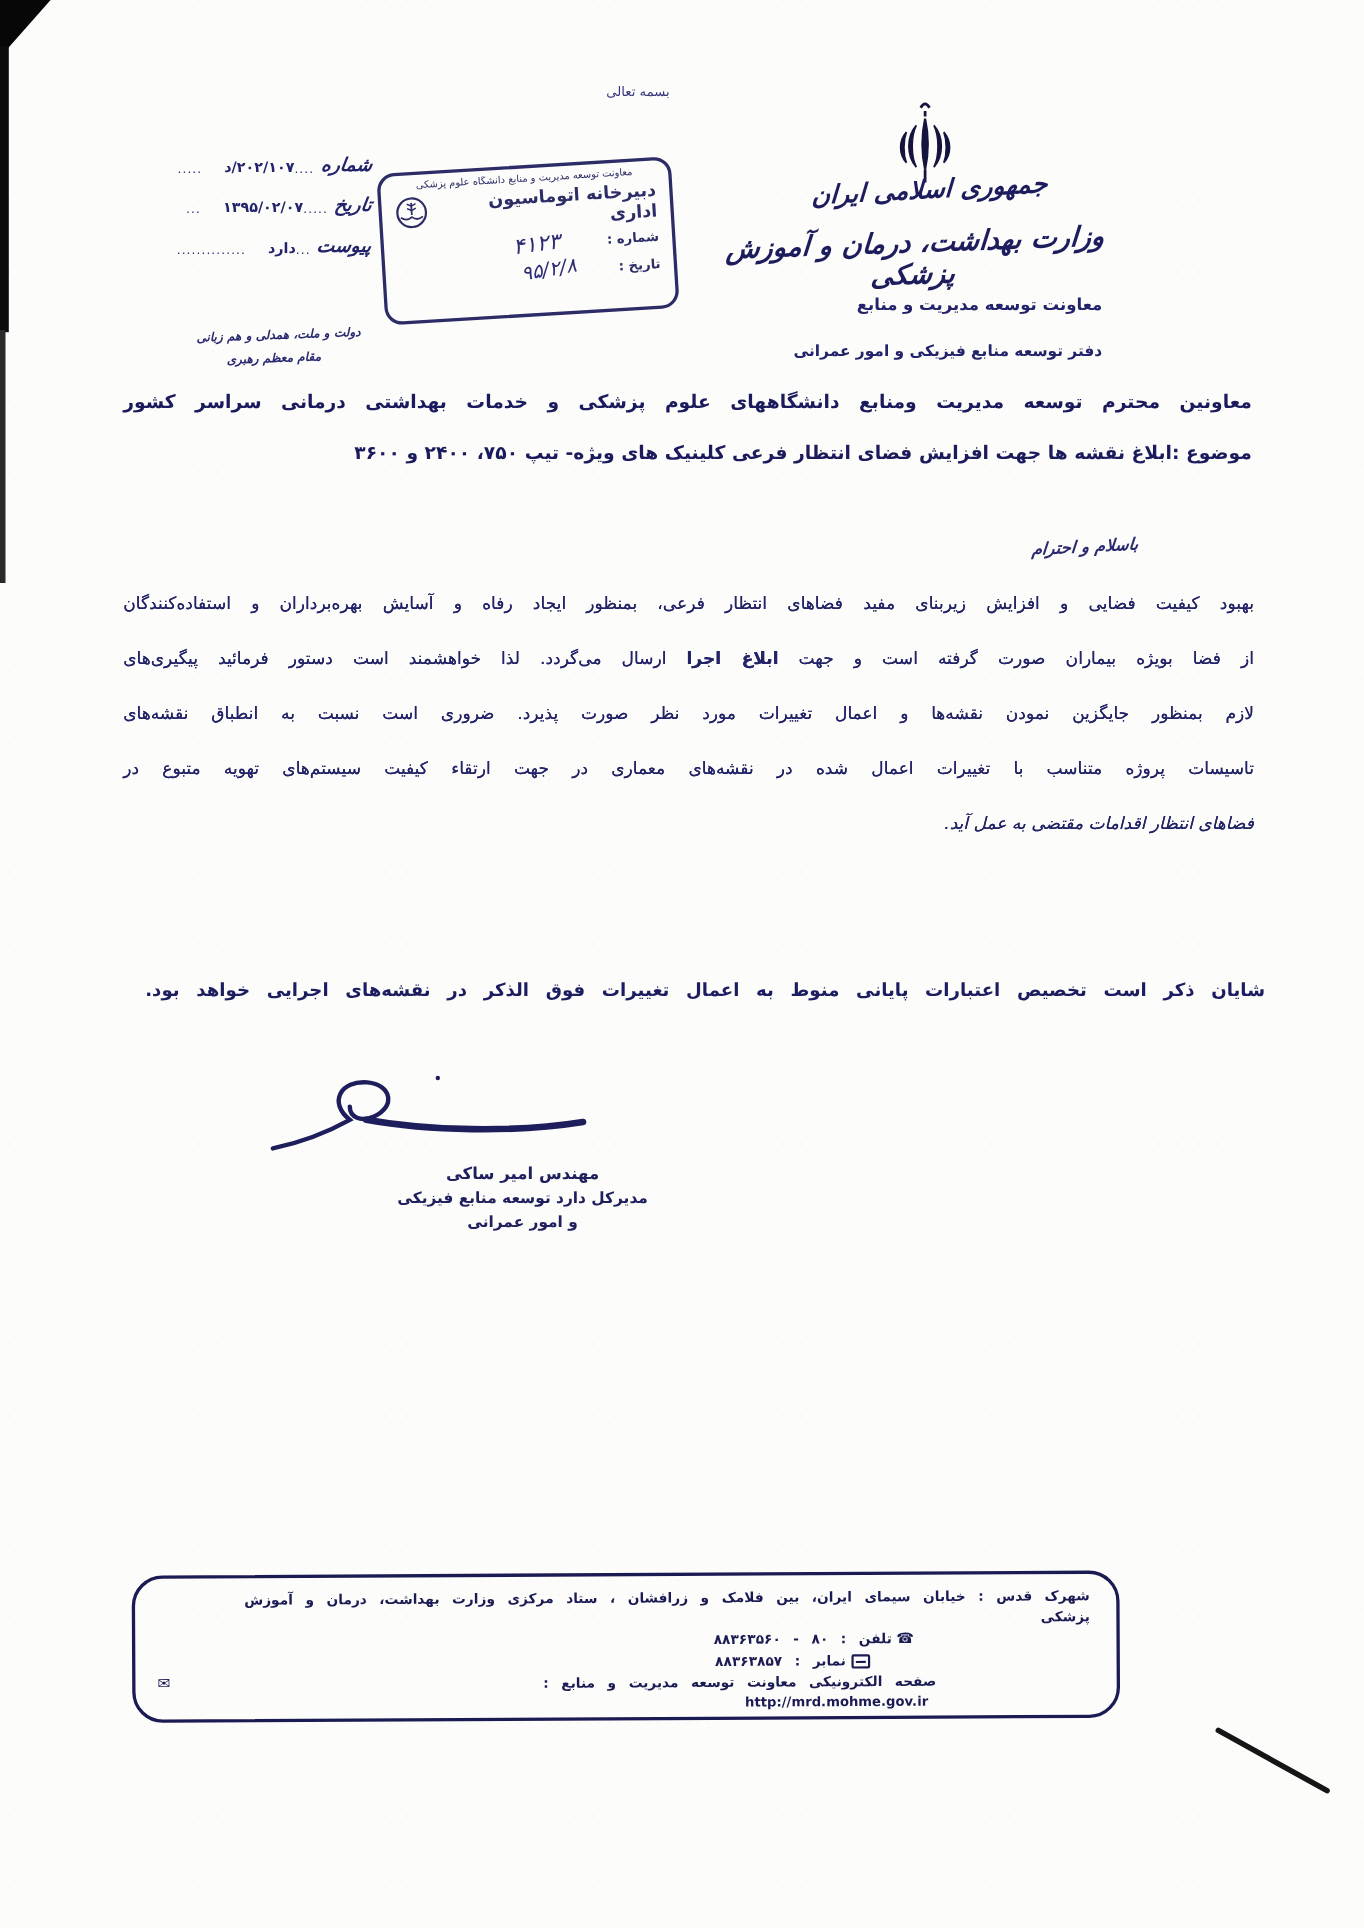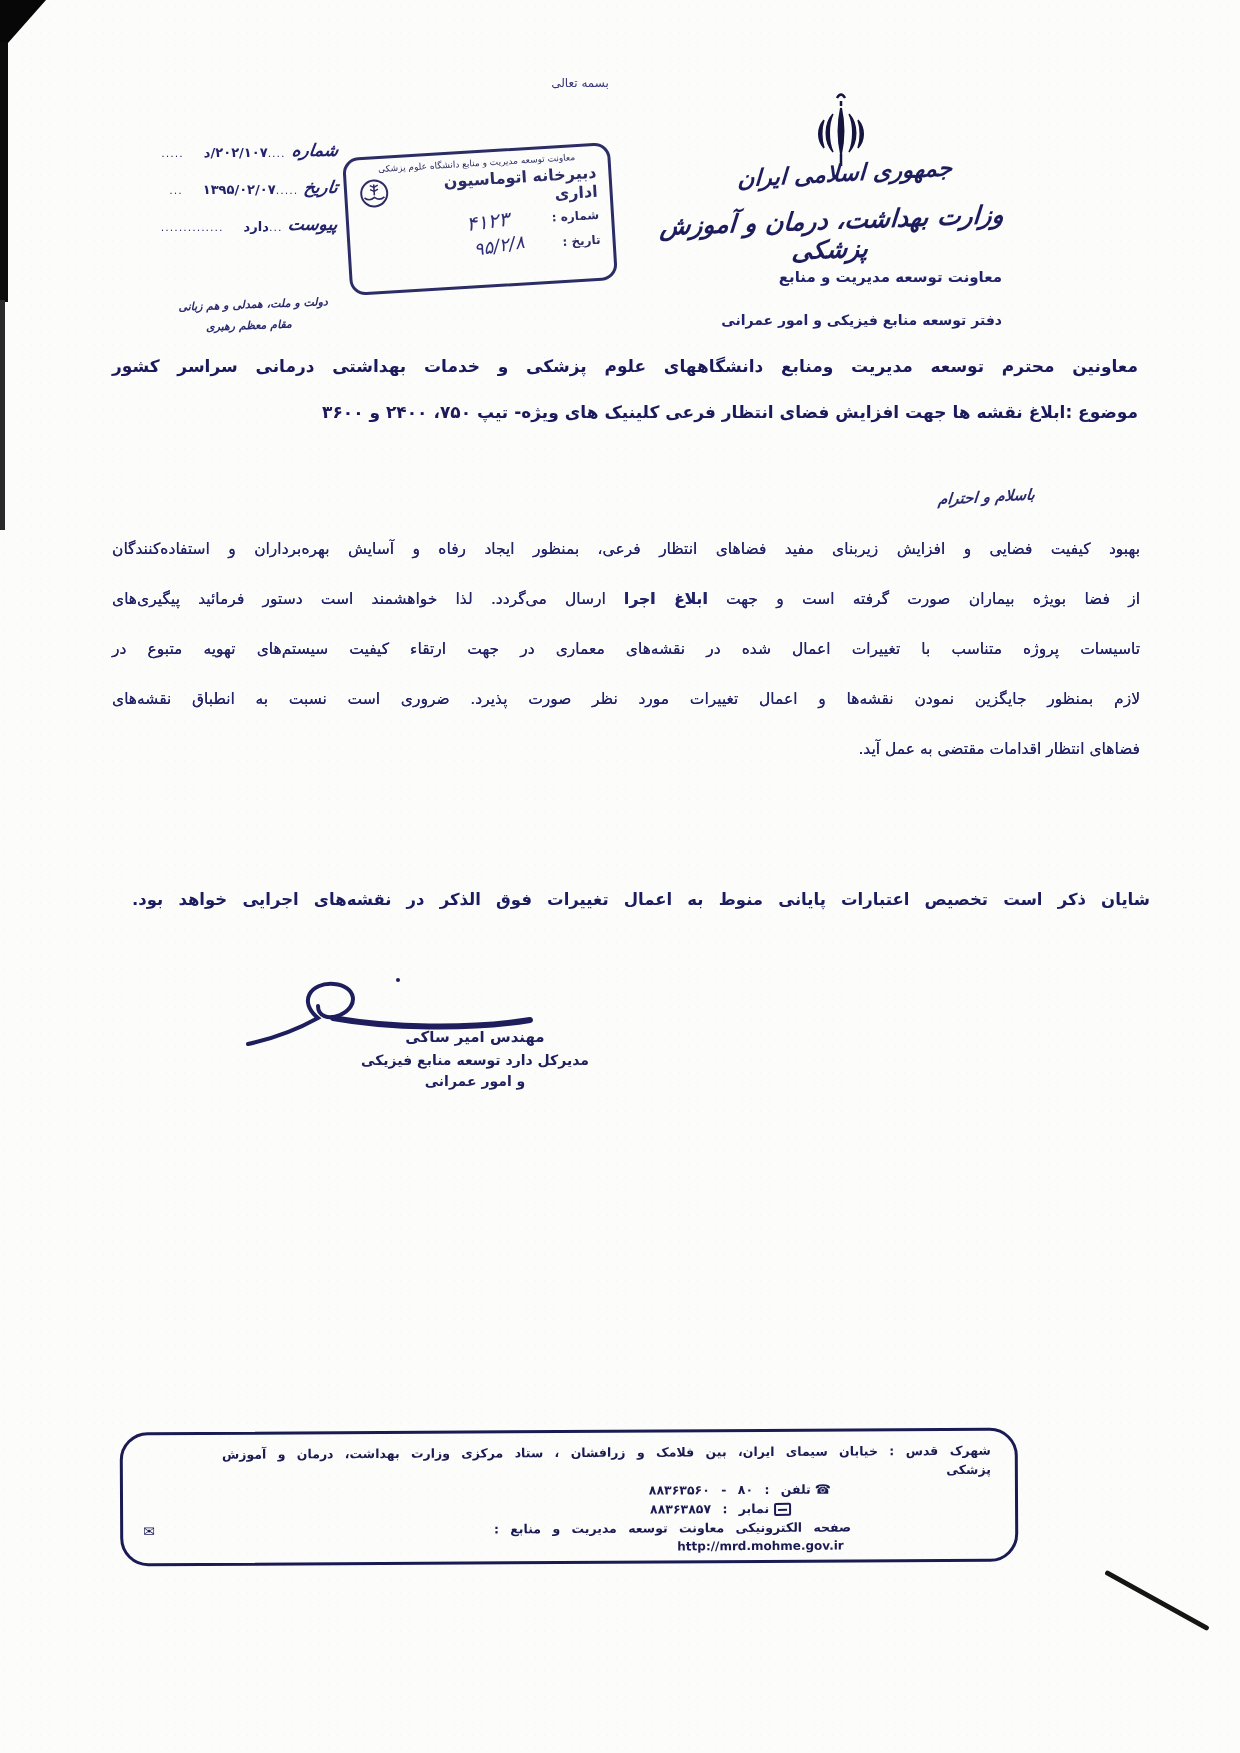--- a/index.html
+++ b/index.html
@@ -44,26 +44,26 @@
   .hand{font-style:italic;color:#2e2e74;}
   .stamp-num{font-size:20px;letter-spacing:8px;transform:rotate(-4deg);margin-right:28px;}
   .stamp-date{font-size:18px;letter-spacing:3px;transform:rotate(-6deg);margin-right:14px;}
   
   .recipient{left:112px;top:356px;width:1026px;font-size:17px;font-weight:bold;text-align:justify;text-align-last:justify;color:#1a1a5c;}
   .subject{left:112px;top:402px;width:1026px;font-size:17px;font-weight:bold;color:#1a1a5c;}
   .greeting{right:205px;top:488px;font-size:15px;font-style:italic;font-weight:bold;transform:rotate(-3deg) skewX(-8deg);color:#2a2a6e;}
   .body{left:112px;top:524px;width:1028px;font-size:15.5px;color:#232368;}
   .bline{line-height:50px;height:50px;text-align:justify;text-align-last:justify;text-shadow:0 0 .5px currentColor;}
   .bline.first{padding-right:22px;}
-  .bline.short{text-align:left;text-align-last:right;}
+  .bline.short{text-align:left;text-align-last:right;font-style:italic;}
   .bbold{font-weight:bold;}
   .closing{left:112px;top:890px;width:1028px;font-size:16.5px;font-weight:bold;text-align:justify;text-align-last:justify;padding-right:10px;box-sizing:border-box;color:#1c1c60;margin-left:20px;}
   
   .scribble{left:238px;top:972px;}
-  .sig-block{left:356px;top:1028px;width:238px;text-align:center;font-weight:bold;color:#20205f;}
+  .sig-block{left:356px;top:1058px;width:238px;text-align:center;font-weight:bold;color:#20205f;}
   .sig-name{font-size:15px;}
   .sig-t1{font-size:14px;margin-top:6px;}
   .sig-t2{font-size:14px;margin-top:5px;}
   
   .footer{left:120px;top:1430px;width:898px;height:134px;border:3px solid #1b1b54;border-radius:28px;transform:rotate(-.3deg);box-sizing:border-box;padding:10px 24px 8px;color:#1b1b54;font-size:12.5px;font-weight:bold;letter-spacing:.5px;word-spacing:7px;}
   .f-row{line-height:19px;text-align:right;white-space:nowrap;}
   .f-addr2{padding-right:0;}
   .f-phone{padding-right:160px;}
   .f-fax{padding-right:200px;}
   .f-web{padding-right:140px;}
@@ -153,22 +153,22 @@
     </div>
   </div>
 
   <div class="abs recipient">معاونین محترم توسعه مدیریت ومنابع دانشگاههای علوم پزشکی و خدمات بهداشتی درمانی سراسر کشور</div>
   <div class="abs subject">موضوع :ابلاغ نقشه ها جهت افزایش فضای انتظار فرعی کلینیک های ویژه- تیپ ۷۵۰، ۲۴۰۰ و ۳۶۰۰</div>
   <div class="abs greeting">باسلام و احترام</div>
 
   <div class="abs body">
     <div class="bline">بهبود کیفیت فضایی و افزایش زیربنای مفید فضاهای انتظار فرعی، بمنظور ایجاد رفاه و آسایش بهره‌برداران و استفاده‌کنندگان</div>
     <div class="bline"><span>از فضا بویژه بیماران صورت گرفته است و جهت </span><span class="bbold">ابلاغ اجرا</span><span> ارسال می‌گردد. لذا خواهشمند است دستور فرمائید پیگیری‌های</span></div>
+    <div class="bline">لازم بمنظور جایگزین نمودن نقشه‌ها و اعمال تغییرات مورد نظر صورت پذیرد. ضروری است نسبت به انطباق نقشه‌های</div>
     <div class="bline">تاسیسات پروژه متناسب با تغییرات اعمال شده در نقشه‌های معماری در جهت ارتقاء کیفیت سیستم‌های تهویه متبوع در</div>
-    <div class="bline">لازم بمنظور جایگزین نمودن نقشه‌ها و اعمال تغییرات مورد نظر صورت پذیرد. ضروری است نسبت به انطباق نقشه‌های</div>
     <div class="bline short">فضاهای انتظار اقدامات مقتضی به عمل آید.</div>
   </div>
 
   <div class="abs closing">شایان ذکر است تخصیص اعتبارات پایانی منوط به اعمال تغییرات فوق الذکر در نقشه‌های اجرایی خواهد بود.</div>
 
   <div class="abs scribble">
     <svg width="300" height="100" viewBox="0 0 300 100">
       <g fill="none" stroke="#1e1e5c" stroke-linecap="round">
         <path d="M10 72 C38 66 62 56 80 46 C60 30 72 10 96 12 C118 14 122 34 102 43 C90 48 80 44 80 34" stroke-width="4"></path>
         <path d="M95 46 C150 56 230 58 292 48" stroke-width="6"></path>

